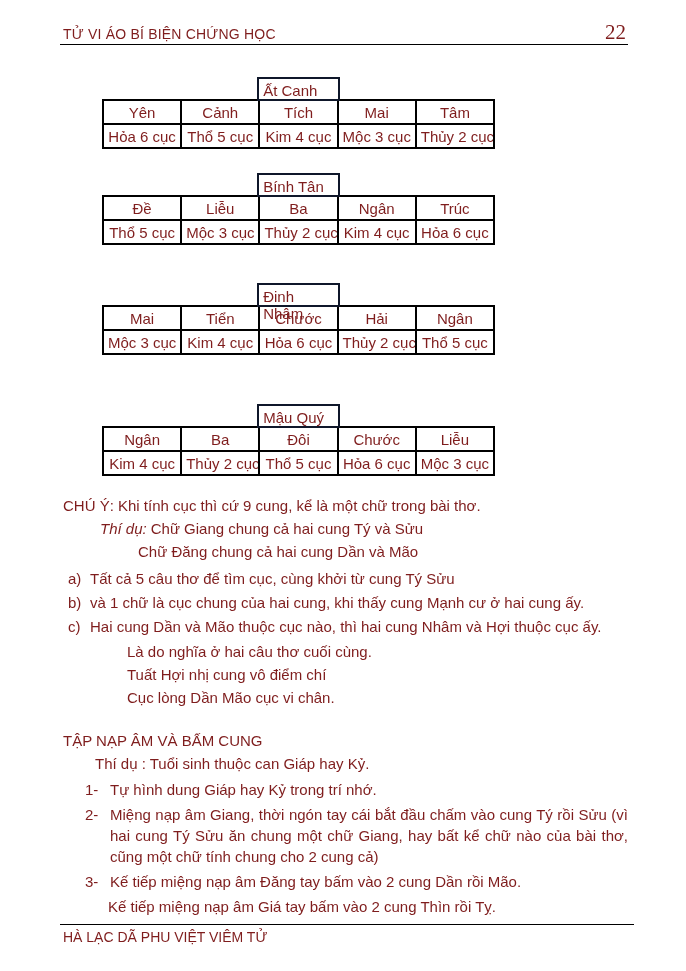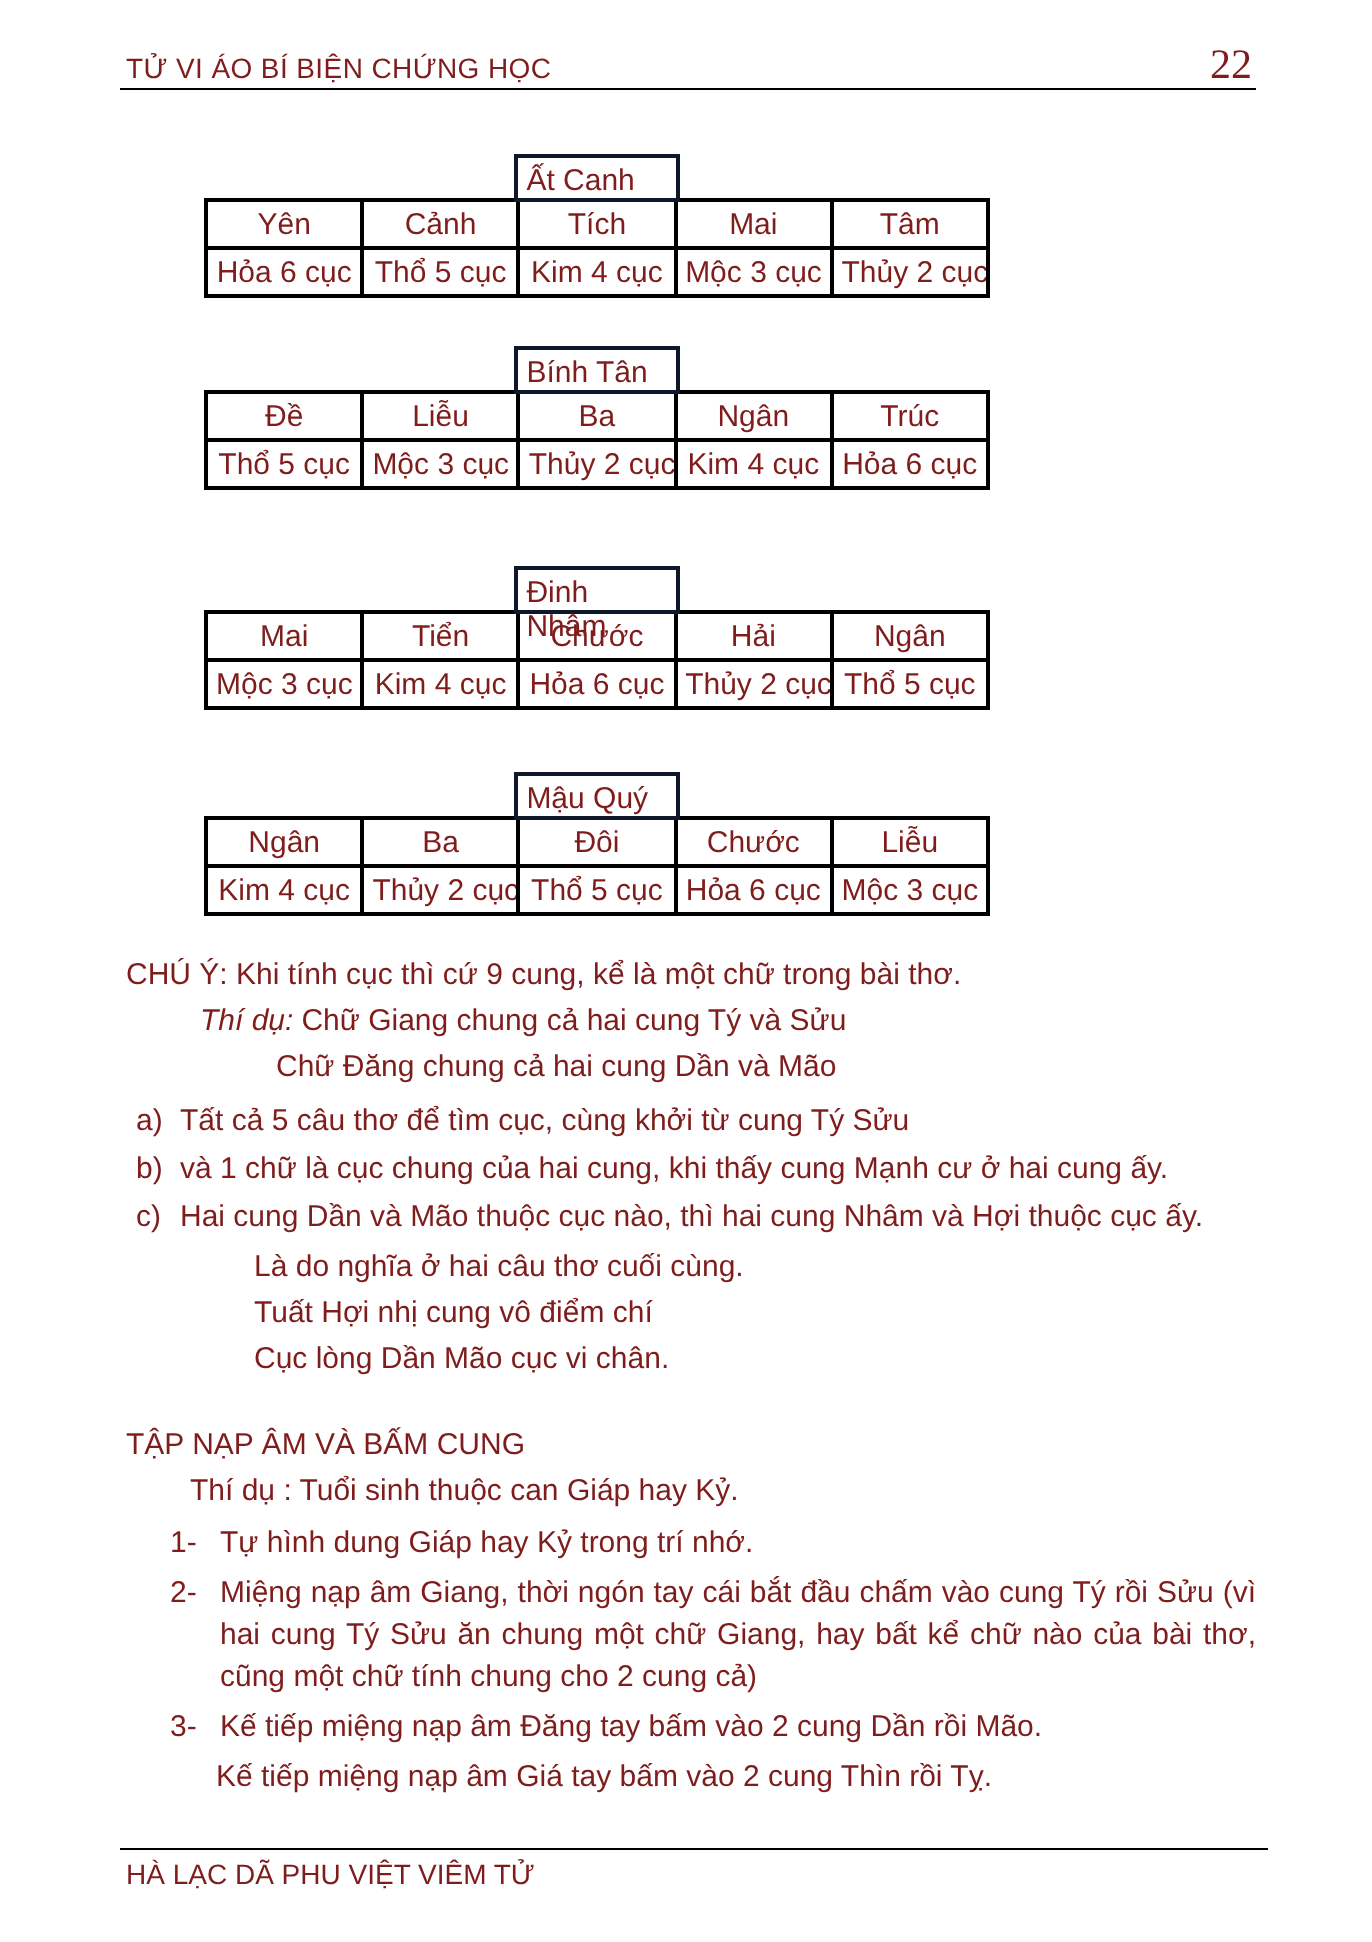--- a/index.html
+++ b/index.html
@@ -24,21 +24,21 @@
     align-items: baseline;
   }
   .header-title { font-size: 14px; letter-spacing: 0.2px; line-height: 16px; }
   .page-number { font-family: "Liberation Serif", serif; font-size: 21px; line-height: 16px; }
 
   
   .tables-area { margin-left: 102px; width: 393px; }
   .tbl-wrap.t1 { margin-top: 32px; }
   .tbl-wrap.t2 { margin-top: 24px; }
   .tbl-wrap.t3 { margin-top: 38px; }
-  .tbl-wrap.t4 { margin-top: 31px; }
+  .tbl-wrap.t4 { margin-top: 49px; }
   .tbl-title {
     box-sizing: border-box;
     width: calc(20% + 4px);
     margin-left: calc(40% - 2px);
     height: 24px;
     border: 2px solid #0f172a;
     margin-bottom: -2px;
     position: relative;
     z-index: 1;
     background: #fff;

